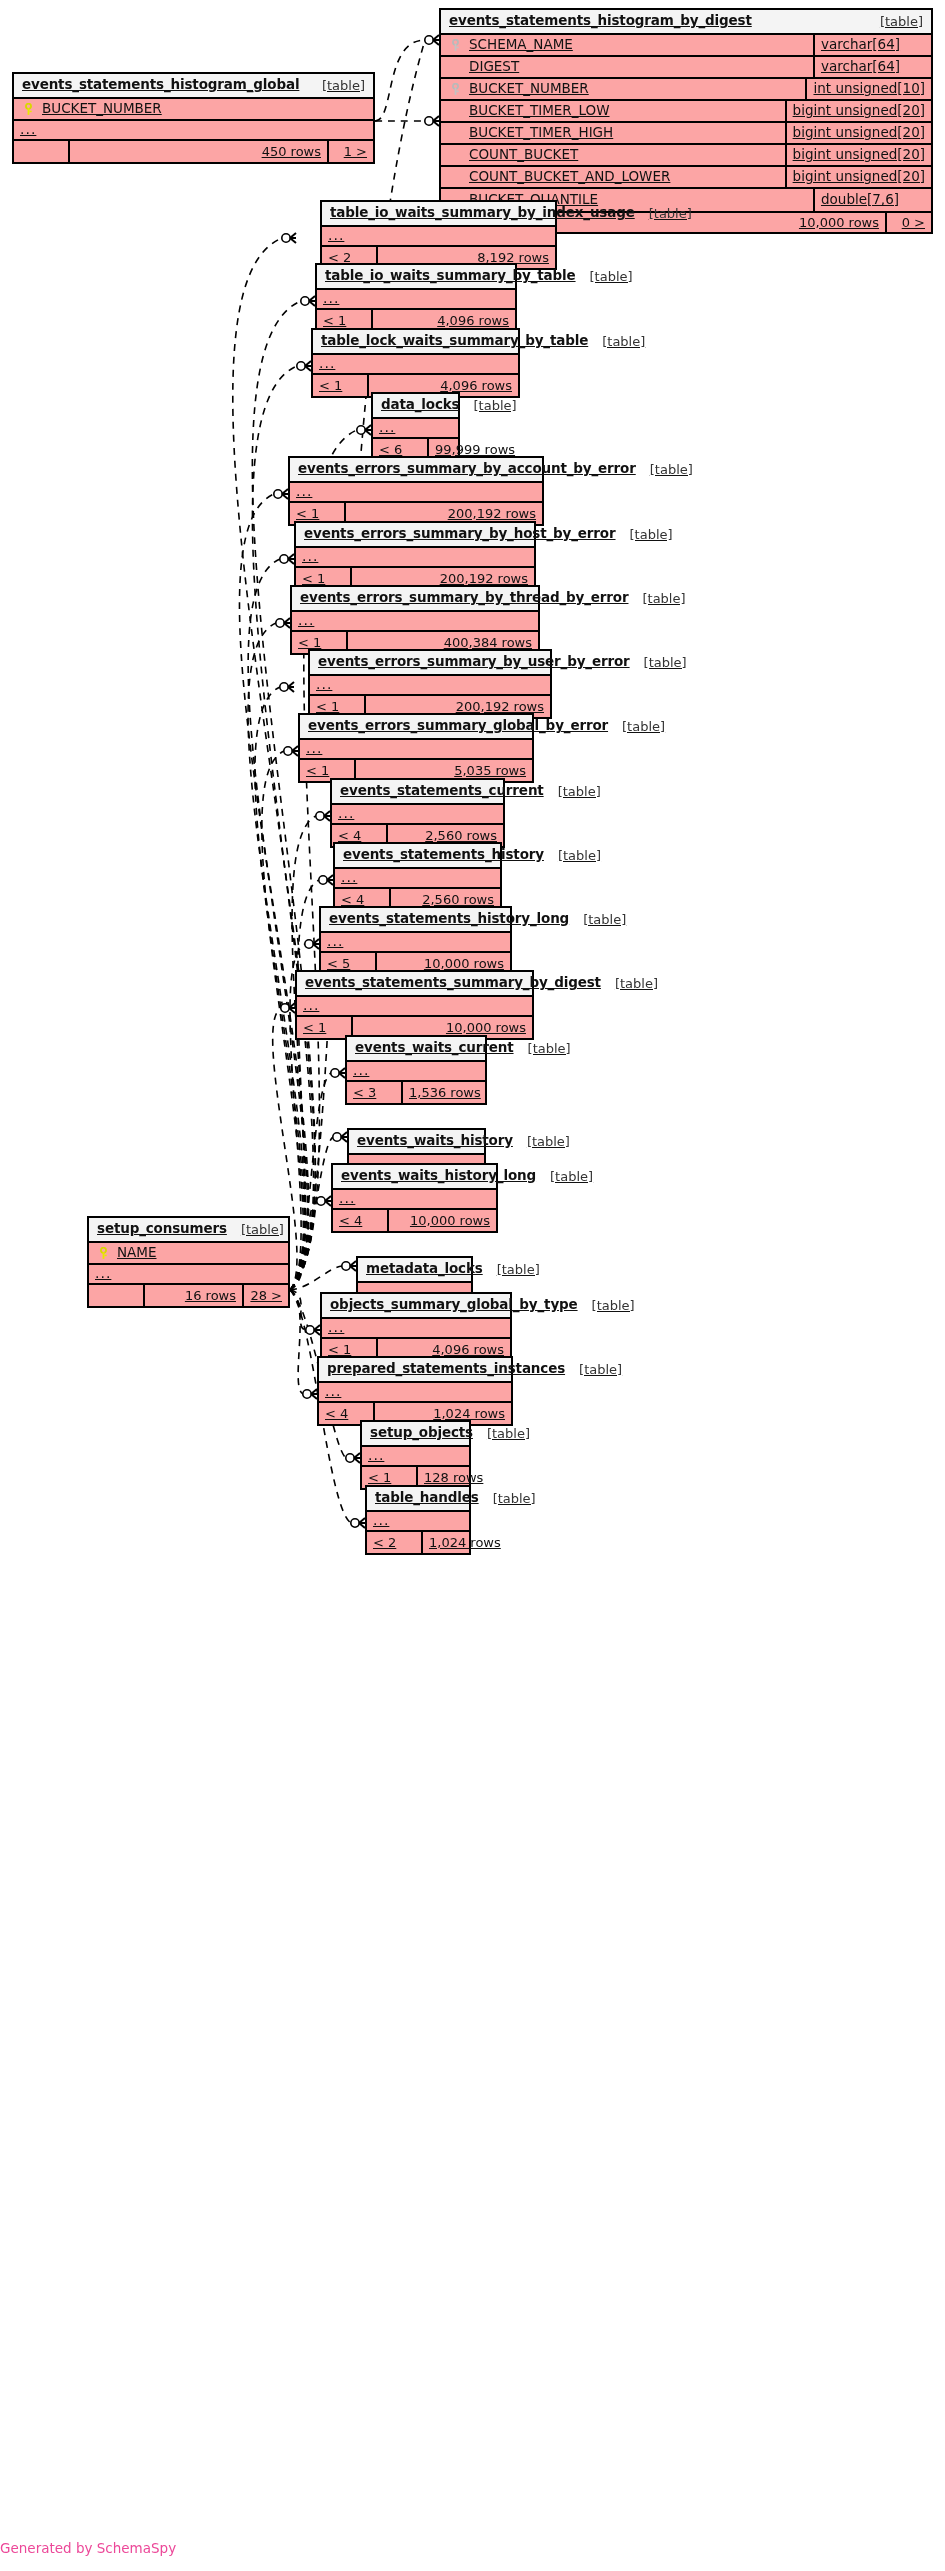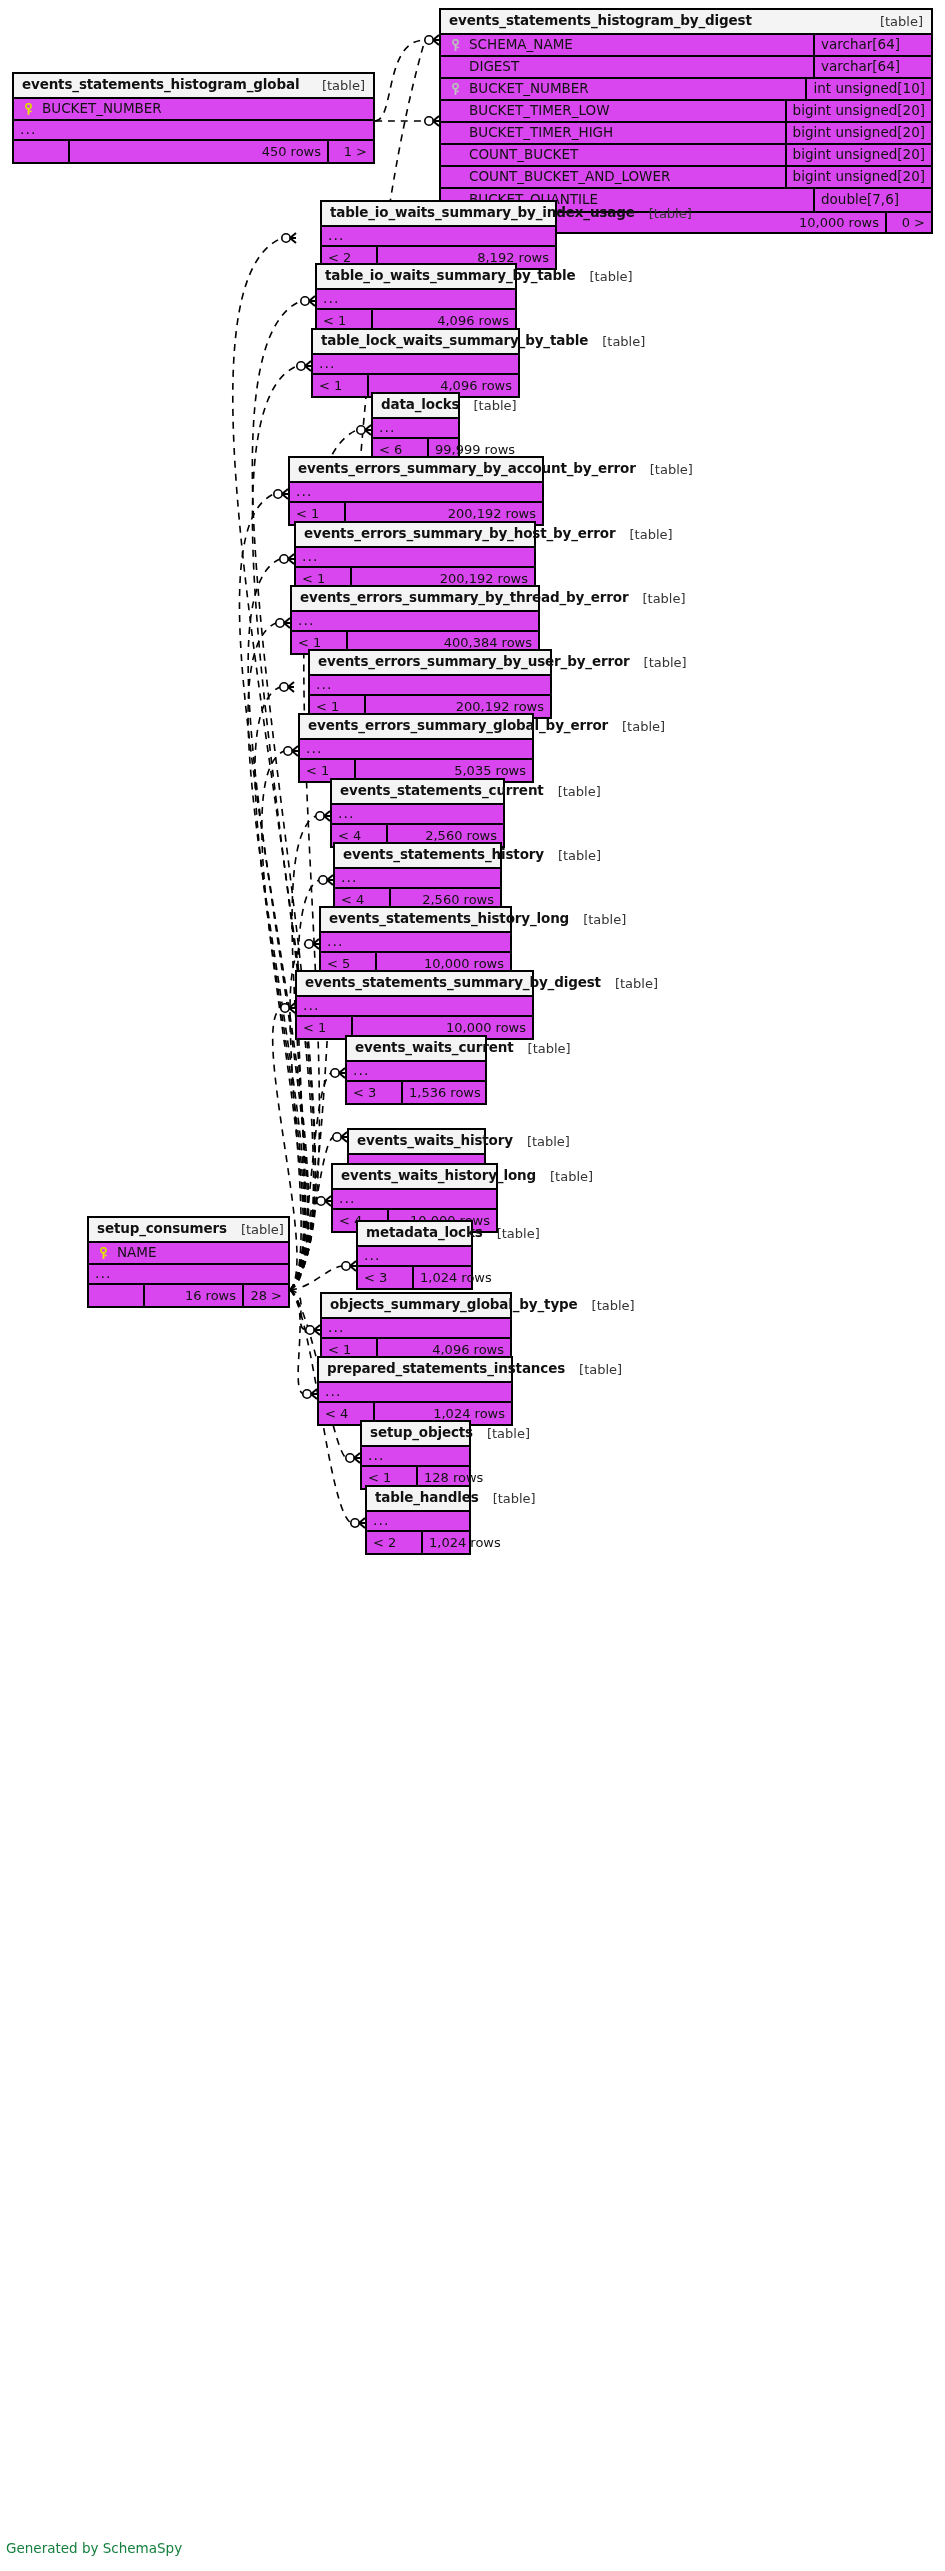--- a/index.html
+++ b/index.html
@@ -17,24 +17,25 @@
   }
   svg.edges {
     position: absolute;
     left: 0; top: 0;
     width: 945px; height: 2571px;
     pointer-events: none;
   }
   .tbl {
     position: absolute;
     border: 2px solid #000000;
-    background: #d946ef;
+    background: #fca5a5;
     font-size: 13.5px;
     line-height: 1.0;
     color: #111111;
+    text-decoration: underline;
   }
   .tbl .hdr {
     background: #f4f4f4;
     border-bottom: 2px solid #000000;
     display: flex;
     align-items: center;
     justify-content: space-between;
     padding: 4px 8px 5px 8px;
     height: 25px;
   }
@@ -118,24 +119,24 @@
   .foot .f3 {
     flex: 0 0 auto;
     padding: 0 6px;
     display: flex; align-items: center; justify-content: flex-end;
     border-left: 2px solid #000000;
     white-space: nowrap;
     min-width: 46px;
   }
   .credit {
     position: absolute;
-    left: 6px;
+    left: 0;
     top: 2540px;
     font-size: 13.5px;
-    color: #15803d;
+    color: #ec4899;
     white-space: nowrap;
   }
 </style>
 </head>
 <body>
 
 <div id="canvas">
 
   <svg class="edges" viewBox="0 0 945 2571" preserveAspectRatio="none" xmlns="http://www.w3.org/2000/svg">
     <g id="edge-layer" fill="none" stroke="#000" stroke-width="1.6" stroke-dasharray="7,6">
@@ -548,21 +549,21 @@
           <span class="ttag">[table]</span>
         </div>
         <div class="ellip">
           <span>...</span>
         </div>
         <div class="foot nof3">
           <span class="f1">&lt; 4</span>
           <span class="f2">10,000 rows</span>
         </div>
       </div>
-      <div class="tbl" id="child-16" style="left: 356px; top: 1220px; width: 117px;">
+      <div class="tbl" id="child-16" style="left: 356px; top: 1256px; width: 117px;">
         <div class="hdr">
           <span class="tname">metadata_locks</span>
           <span class="ttag">[table]</span>
         </div>
         <div class="ellip">
           <span>...</span>
         </div>
         <div class="foot nof3">
           <span class="f1">&lt; 3</span>
           <span class="f2">1,024 rows</span>

